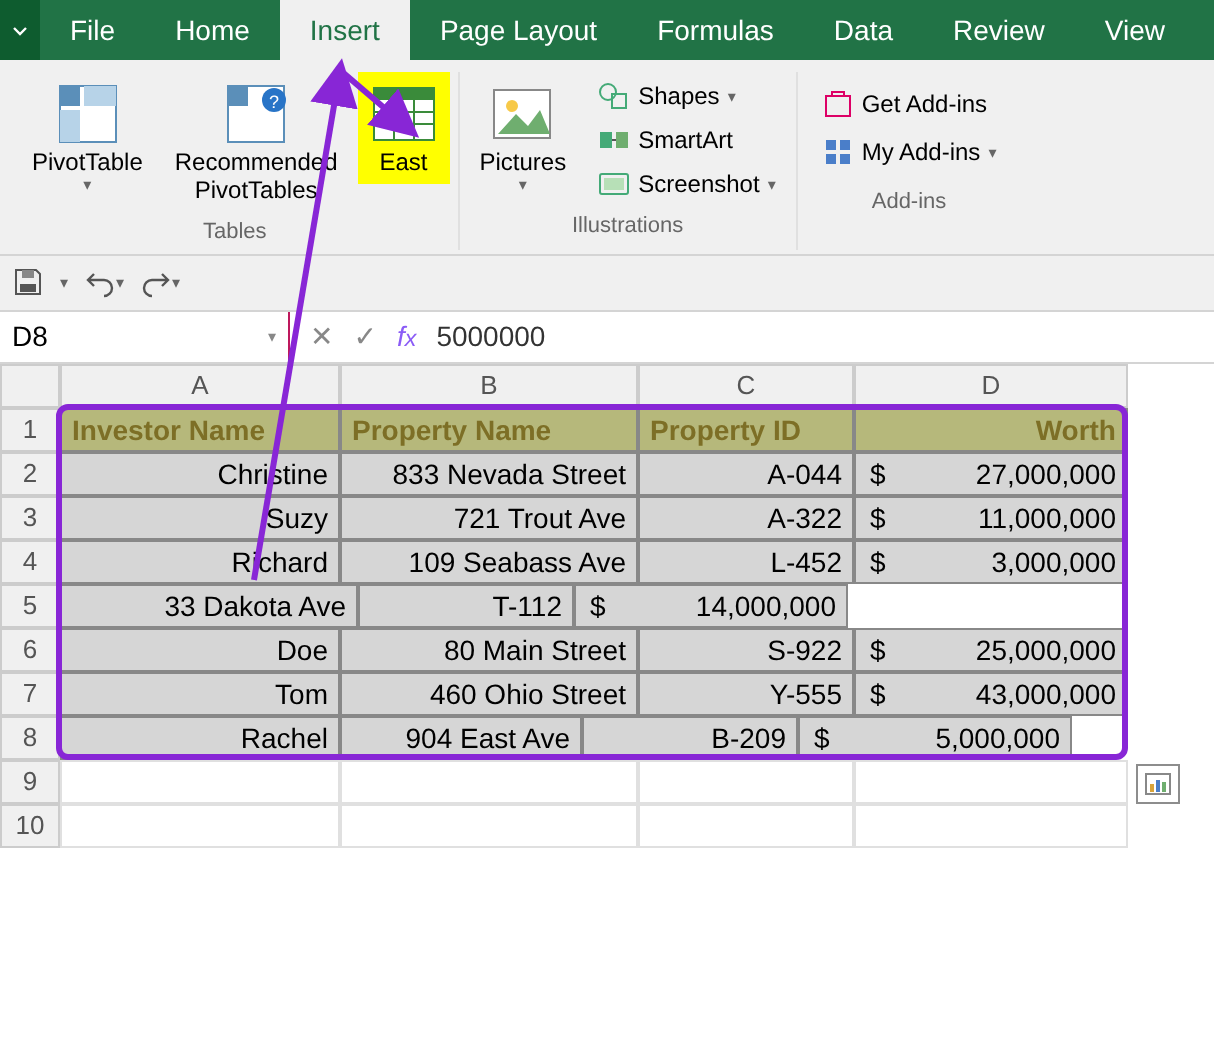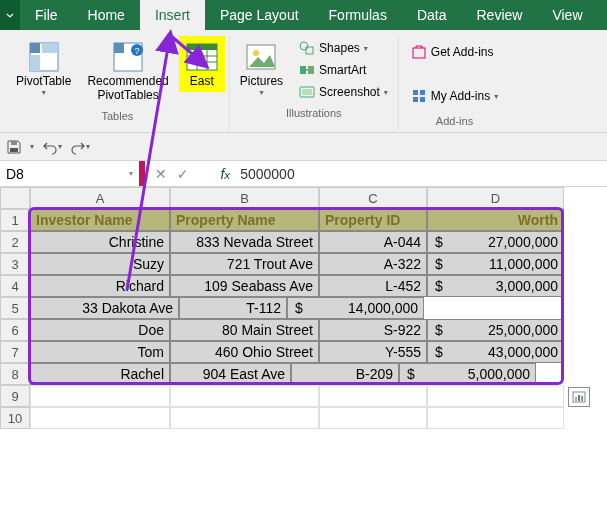--- a/index.html
+++ b/index.html
@@ -19,25 +19,25 @@
   .big-btn.hi { background: #ffff00; }
   .big-btn .drop { font-size: 8px; color: #666; }
   .small-btns { display: flex; flex-direction: column; gap: 2px; padding: 2px; }
   .small-btn { display: flex; align-items: center; gap: 4px; font-size: 12px; cursor: pointer; padding: 2px 4px; }
   .small-btn .drop { font-size: 8px; color: #666; }
 
   .qat { background: #f0f0f0; border-bottom: 1px solid #d4d4d4; height: 28px; display: flex; align-items: center; padding: 0 6px; gap: 8px; }
   .qat-btn { cursor: pointer; color: #666; display:flex; align-items:center; }
 
   .formula-bar { height: 26px; display: flex; align-items: stretch; border-bottom: 1px solid #d4d4d4; }
-  .name-box { width: 145px; border-right: 6px solid #be185d; display: flex; align-items: center; padding: 0 6px; font-size: 14px; justify-content: space-between; }
+  .name-box { width: 145px; border-right: 1px solid #be185d; display: flex; align-items: center; padding: 0 6px; font-size: 14px; justify-content: space-between; }
   .name-box .drop { font-size: 8px; color: #888; }
   .fx-area { display: flex; align-items: center; gap: 10px; padding: 0 10px; font-size: 14px; }
   .fx-btn { color: #888; cursor: pointer; }
-  .fx-label { font-style: italic; color: #14532d; margin-left: 22px; }
+  .fx-label { font-style: italic; color: #8b5cf6; }
   .fx-val { color: #333; }
 
   .sheet { position: relative; }
   .col-headers { display: flex; }
   .corner { width: 30px; height: 22px; background: #f0f0f0; border: 1px solid #ccc; }
   .col-h { height: 22px; background: #f0f0f0; border: 1px solid #ccc; display: flex; align-items: center; justify-content: center; font-size: 13px; color: #555; }
   .row { display: flex; }
   .row-h { width: 30px; height: 22px; background: #f0f0f0; border: 1px solid #ccc; display: flex; align-items: center; justify-content: center; font-size: 13px; color: #555; }
   .cell { height: 22px; border: 1px solid #888; display: flex; align-items: center; font-size: 14px; padding: 0 5px; background: #d6d6d6; }
   .hdr-cell { background: #b6b87b; color: #7d6f26; font-weight: bold; }
@@ -147,21 +147,21 @@
           <span>Screenshot</span>
             <span class="drop">▾</span>
         </div>
       </div>
     </div>
     <div class="group-label">Illustrations</div>
   </div>
 
   <div class="group">
     <div class="group-body">
-      <div class="small-btns" style="gap:24px;padding:6px 4px;">
+      <div class="small-btns" style="gap:4px;padding:6px 4px;">
         <div class="small-btn">
           <svg class="ico" width="16" height="16">
               <rect x="2" y="4" width="12" height="10" fill="none" stroke="#d06"></rect>
               <path d="M5 4 V2 H11 V4" fill="none" stroke="#d06"></path>
             </svg>
           <span>Get Add-ins</span>
         </div>
         <div class="small-btn">
           <svg class="ico" width="16" height="16">
               <rect x="2" y="2" width="5" height="5" fill="#4a7ec9"></rect>

